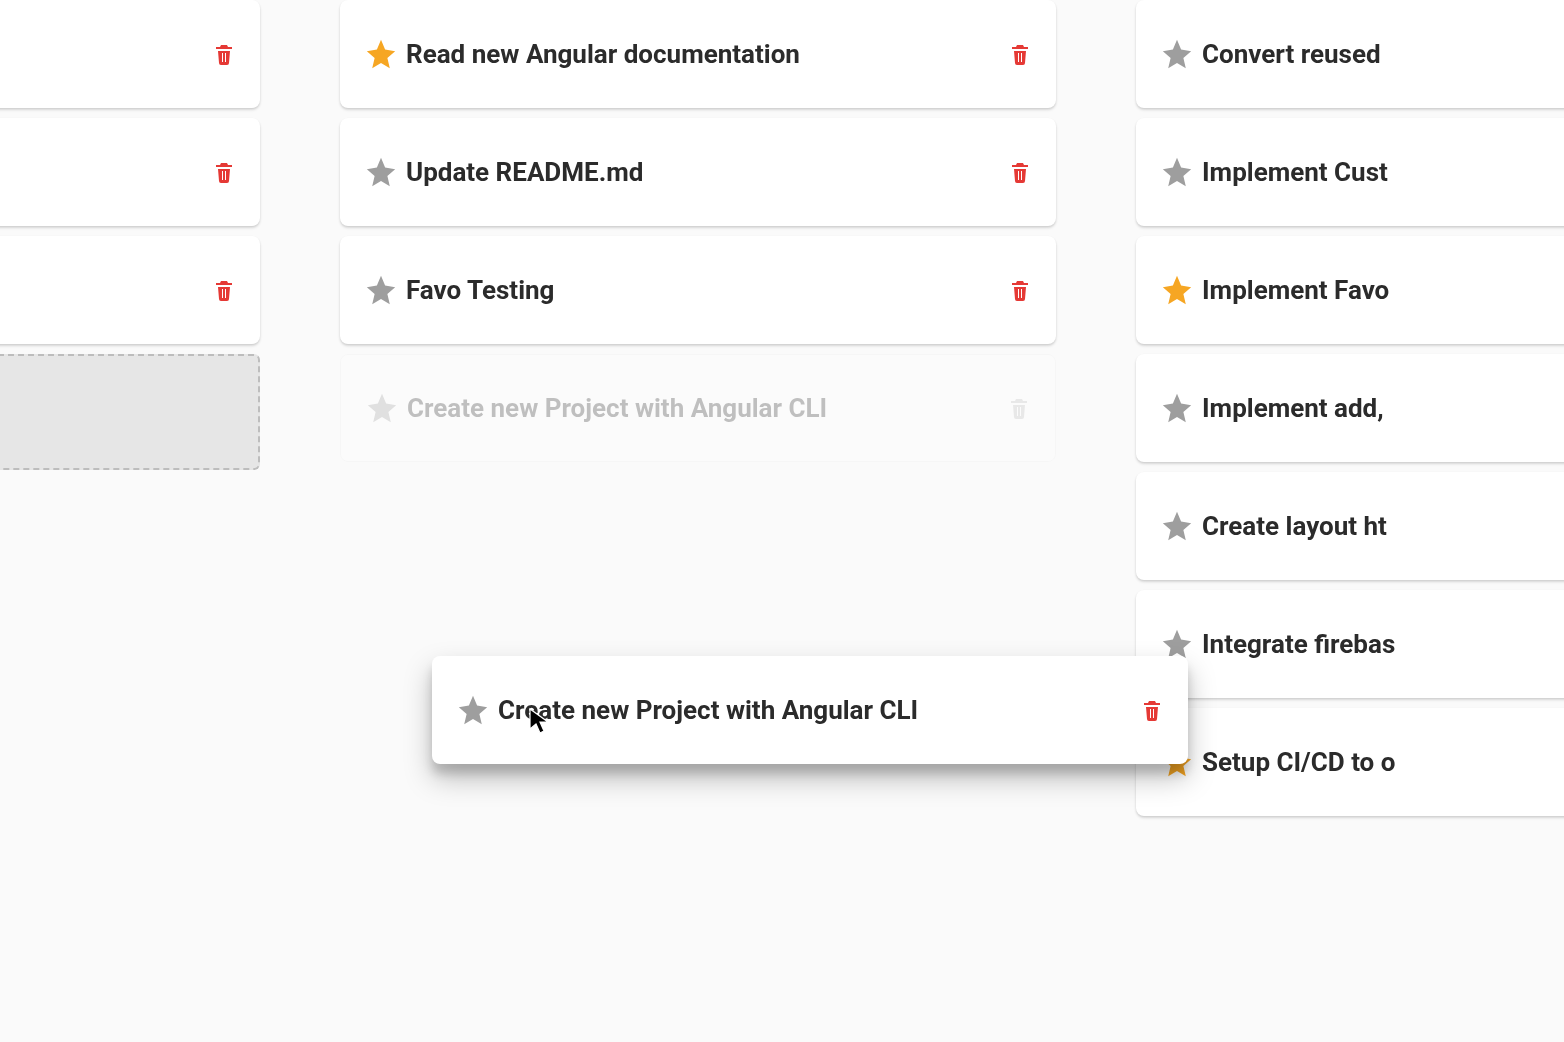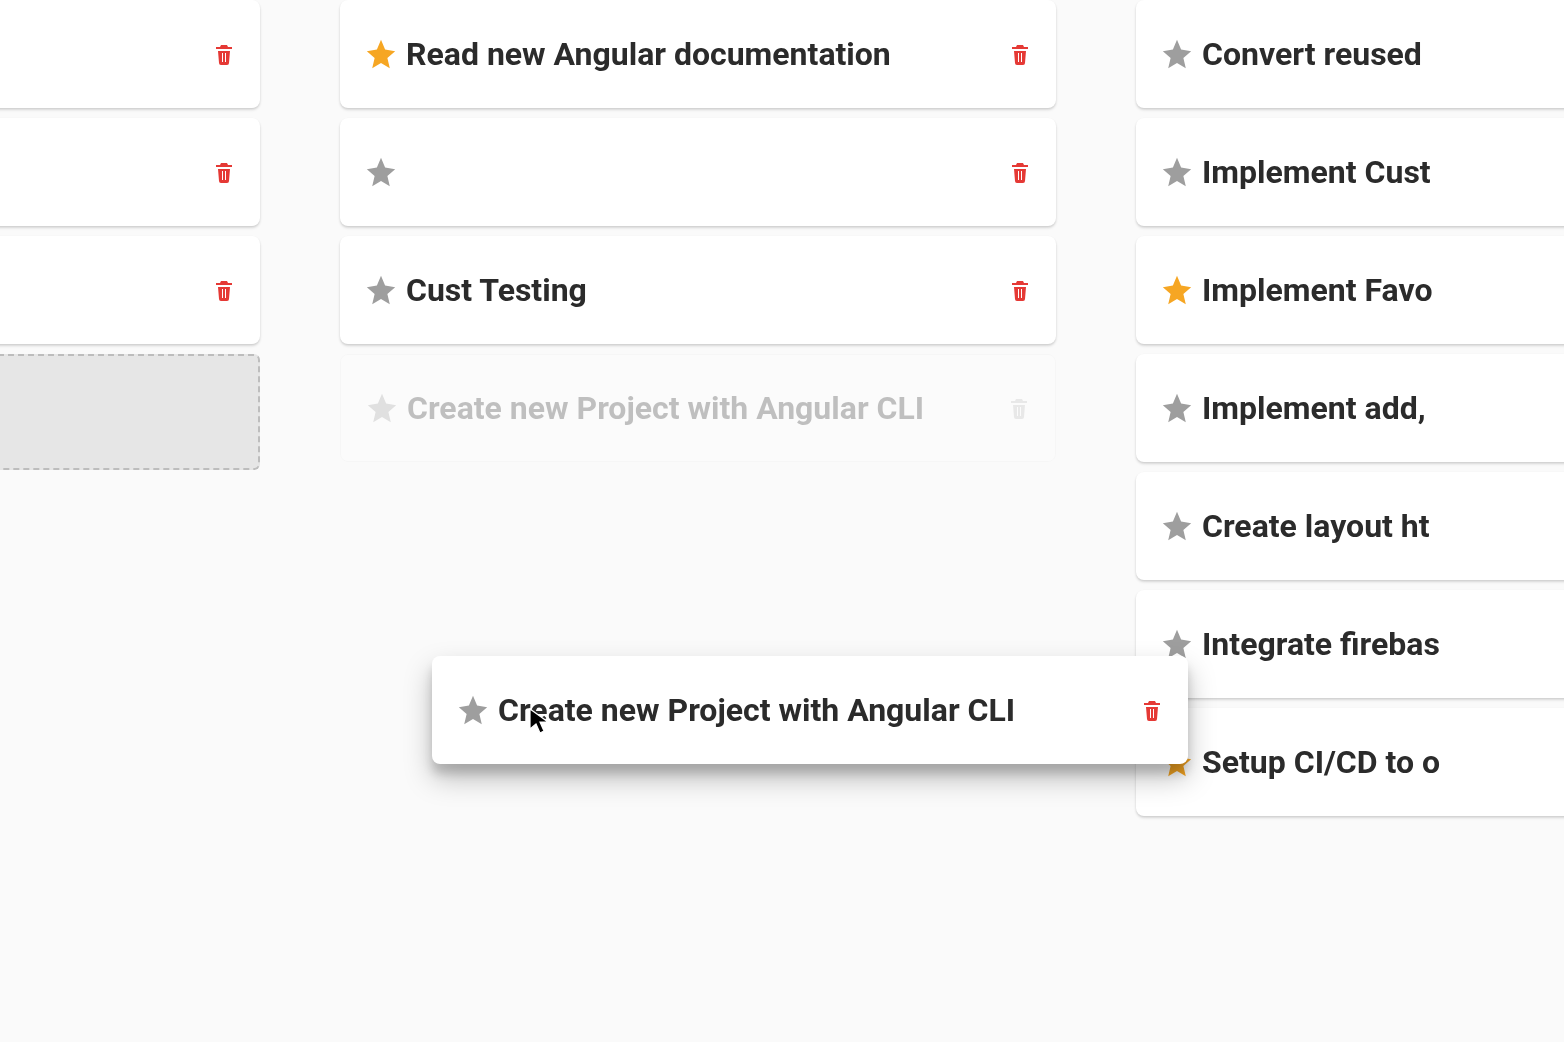--- a/index.html
+++ b/index.html
@@ -51,21 +51,21 @@
   .star {
     width: 34px;
     height: 34px;
     flex-shrink: 0;
     cursor: pointer;
   }
   .star svg { width: 100%; height: 100%; display: block; }
   .star.fav svg path { fill: #f6a623; }
   .star svg path { fill: #9e9e9e; }
   .title {
-    font-size: 32px;
+    font-size: 26px;
     font-weight: 700;
     color: #2b2b2b;
     white-space: nowrap;
     overflow: hidden;
     text-overflow: clip;
     flex: 1;
   }
   .trash {
     width: 24px;
     height: 28px;
@@ -142,33 +142,34 @@
             <path d="M9 3h6l1 2h4v2H4V5h4l1-2zM6 9h12l-1 12a2 2 0 0 1-2 2H9a2 2 0 0 1-2-2L6 9zm4 2v9h1v-9h-1zm3 0v9h1v-9h-1z"></path>
           </svg>
       </span>
     </div>
     <div class="card">
       <span class="star">
         <svg viewBox="0 0 24 24">
             <path d="M12 2l2.9 6.9L22 10l-5.5 4.8L18.2 22 12 18.3 5.8 22l1.7-7.2L2 10l7.1-1.1L12 2z"></path>
           </svg>
       </span>
-      <span class="trash">
-        <svg viewBox="0 0 24 24">
-            <path d="M9 3h6l1 2h4v2H4V5h4l1-2zM6 9h12l-1 12a2 2 0 0 1-2 2H9a2 2 0 0 1-2-2L6 9zm4 2v9h1v-9h-1zm3 0v9h1v-9h-1z"></path>
-          </svg>
-      </span>
-    </div>
-    <div class="card">
-      <span class="star">
-        <svg viewBox="0 0 24 24">
-            <path d="M12 2l2.9 6.9L22 10l-5.5 4.8L18.2 22 12 18.3 5.8 22l1.7-7.2L2 10l7.1-1.1L12 2z"></path>
-          </svg>
-      </span>
-      <span class="title">Cust Testing</span>
+      <span class="title">Update README.md</span>
+      <span class="trash">
+        <svg viewBox="0 0 24 24">
+            <path d="M9 3h6l1 2h4v2H4V5h4l1-2zM6 9h12l-1 12a2 2 0 0 1-2 2H9a2 2 0 0 1-2-2L6 9zm4 2v9h1v-9h-1zm3 0v9h1v-9h-1z"></path>
+          </svg>
+      </span>
+    </div>
+    <div class="card">
+      <span class="star">
+        <svg viewBox="0 0 24 24">
+            <path d="M12 2l2.9 6.9L22 10l-5.5 4.8L18.2 22 12 18.3 5.8 22l1.7-7.2L2 10l7.1-1.1L12 2z"></path>
+          </svg>
+      </span>
+      <span class="title">Favo Testing</span>
       <span class="trash">
         <svg viewBox="0 0 24 24">
             <path d="M9 3h6l1 2h4v2H4V5h4l1-2zM6 9h12l-1 12a2 2 0 0 1-2 2H9a2 2 0 0 1-2-2L6 9zm4 2v9h1v-9h-1zm3 0v9h1v-9h-1z"></path>
           </svg>
       </span>
     </div>
     <div class="card ghost">
       <span class="star">
         <svg viewBox="0 0 24 24">
             <path d="M12 2l2.9 6.9L22 10l-5.5 4.8L18.2 22 12 18.3 5.8 22l1.7-7.2L2 10l7.1-1.1L12 2z"></path>

